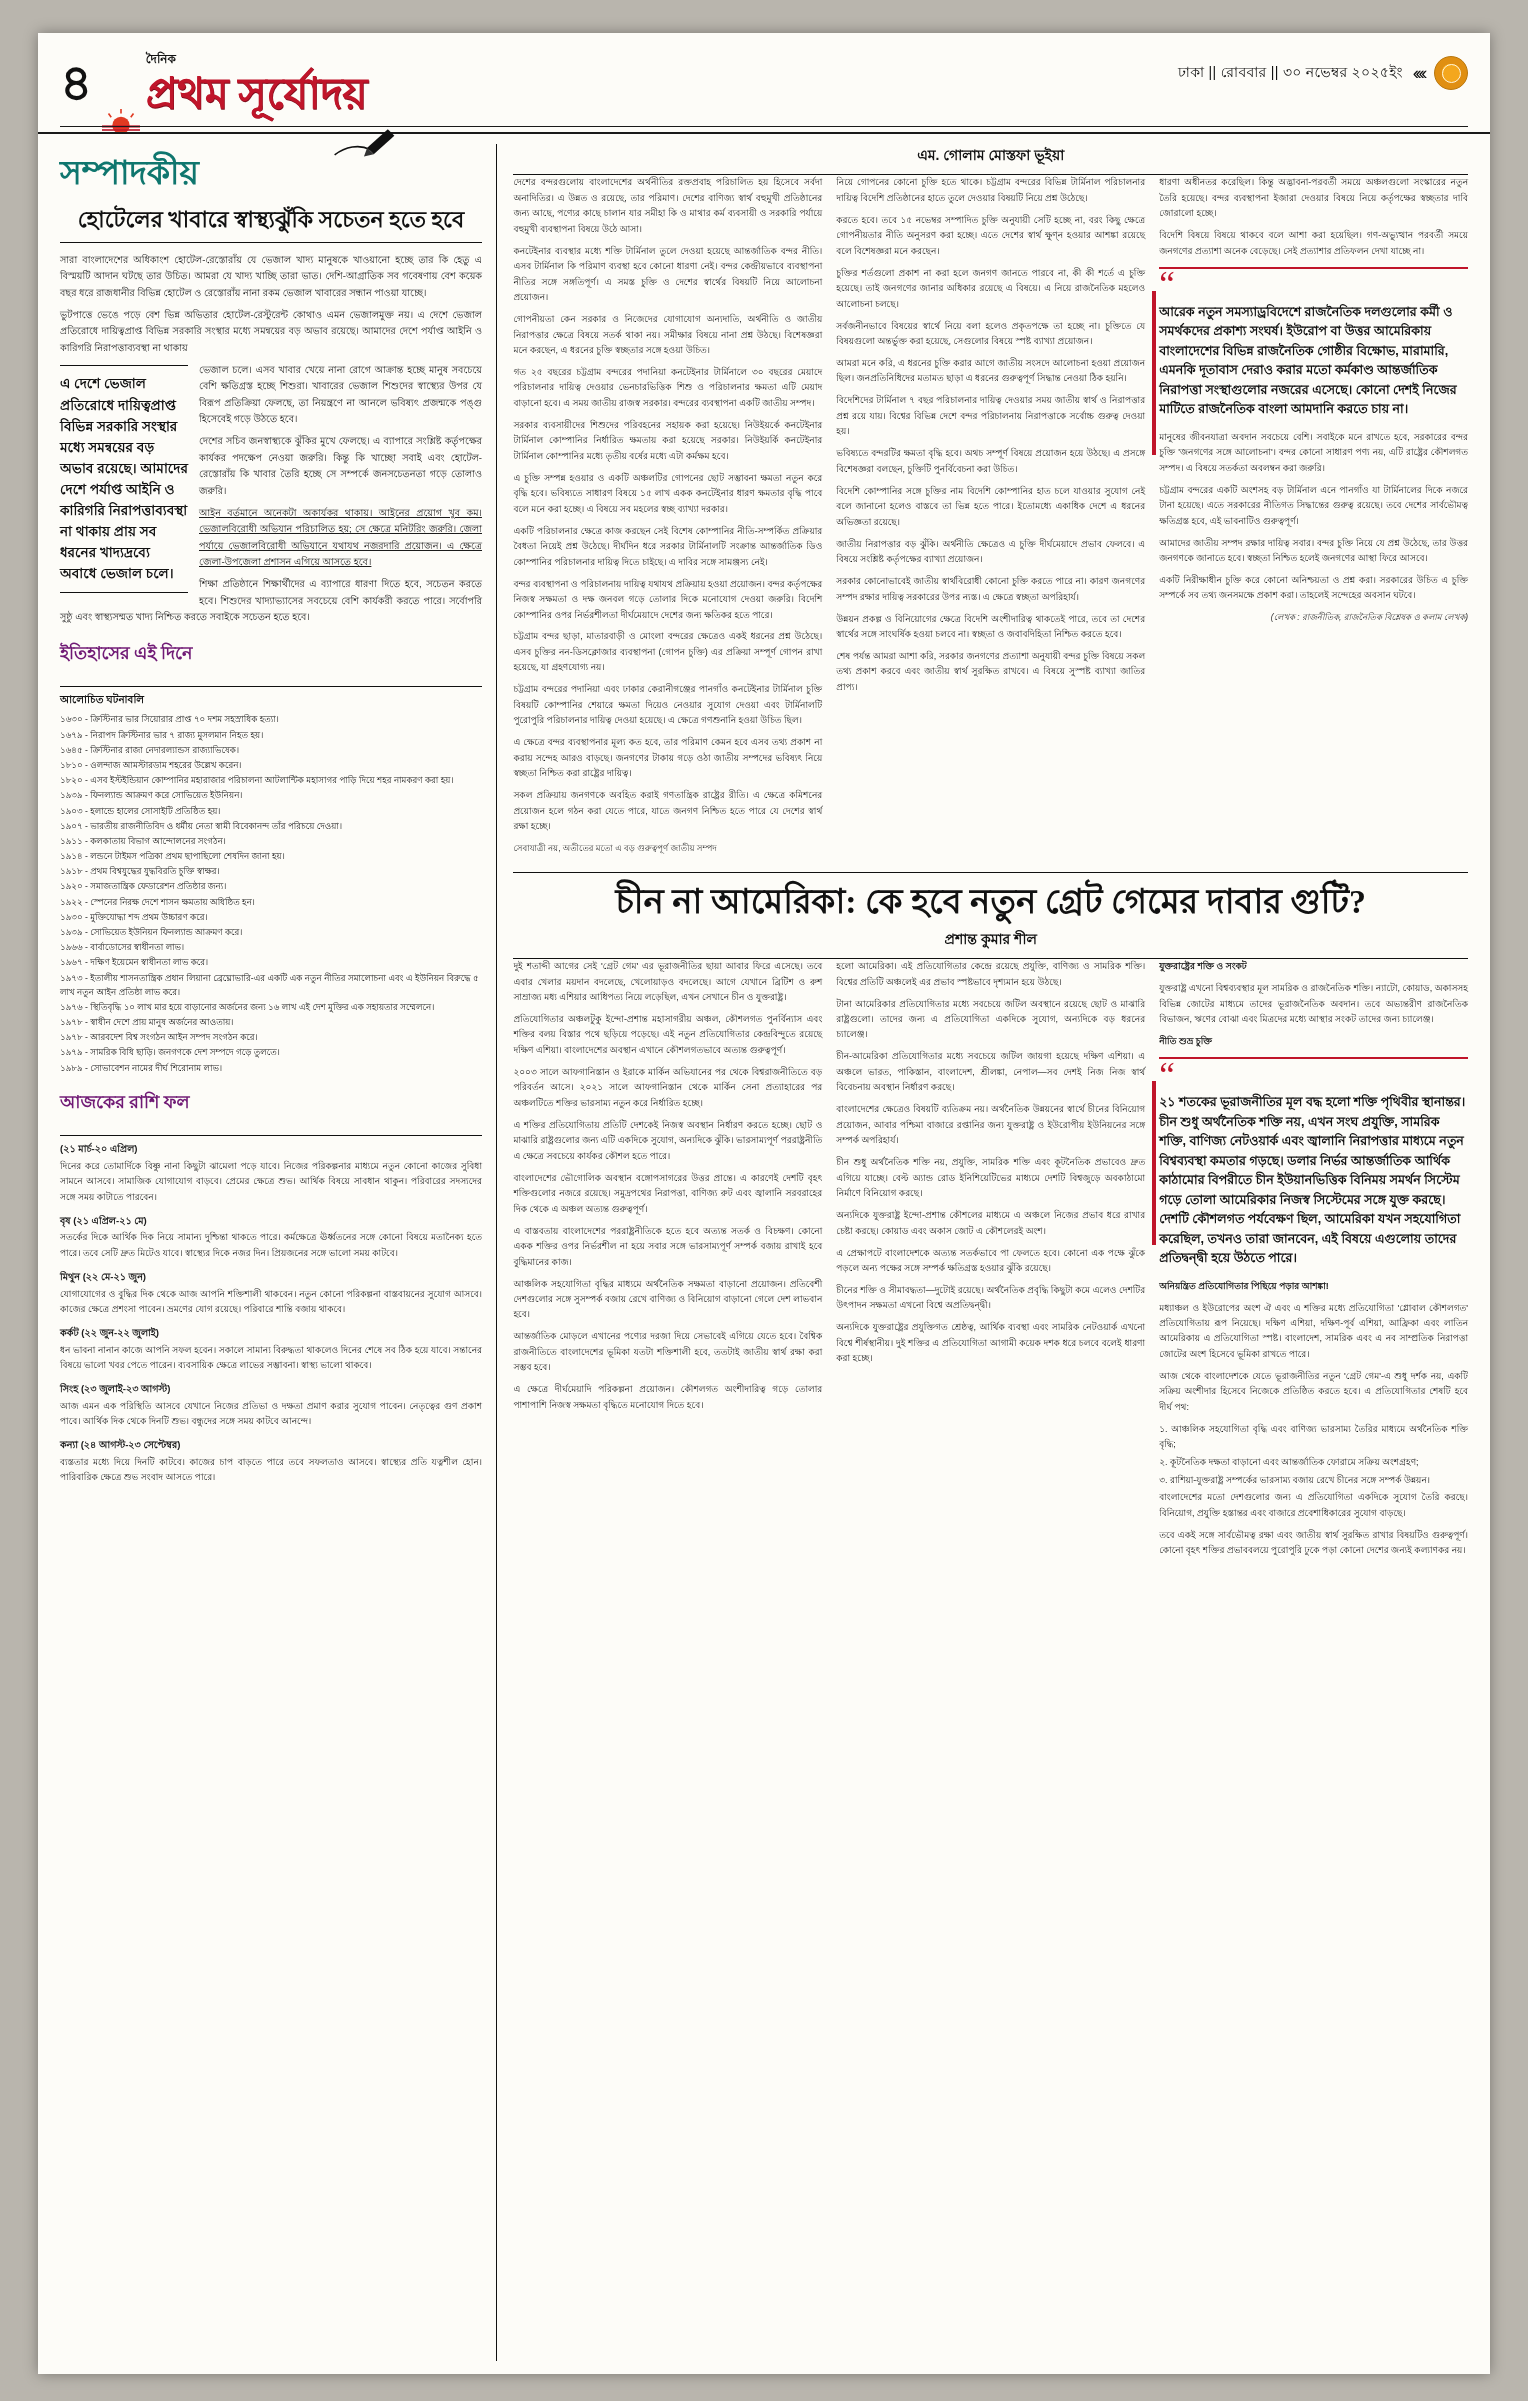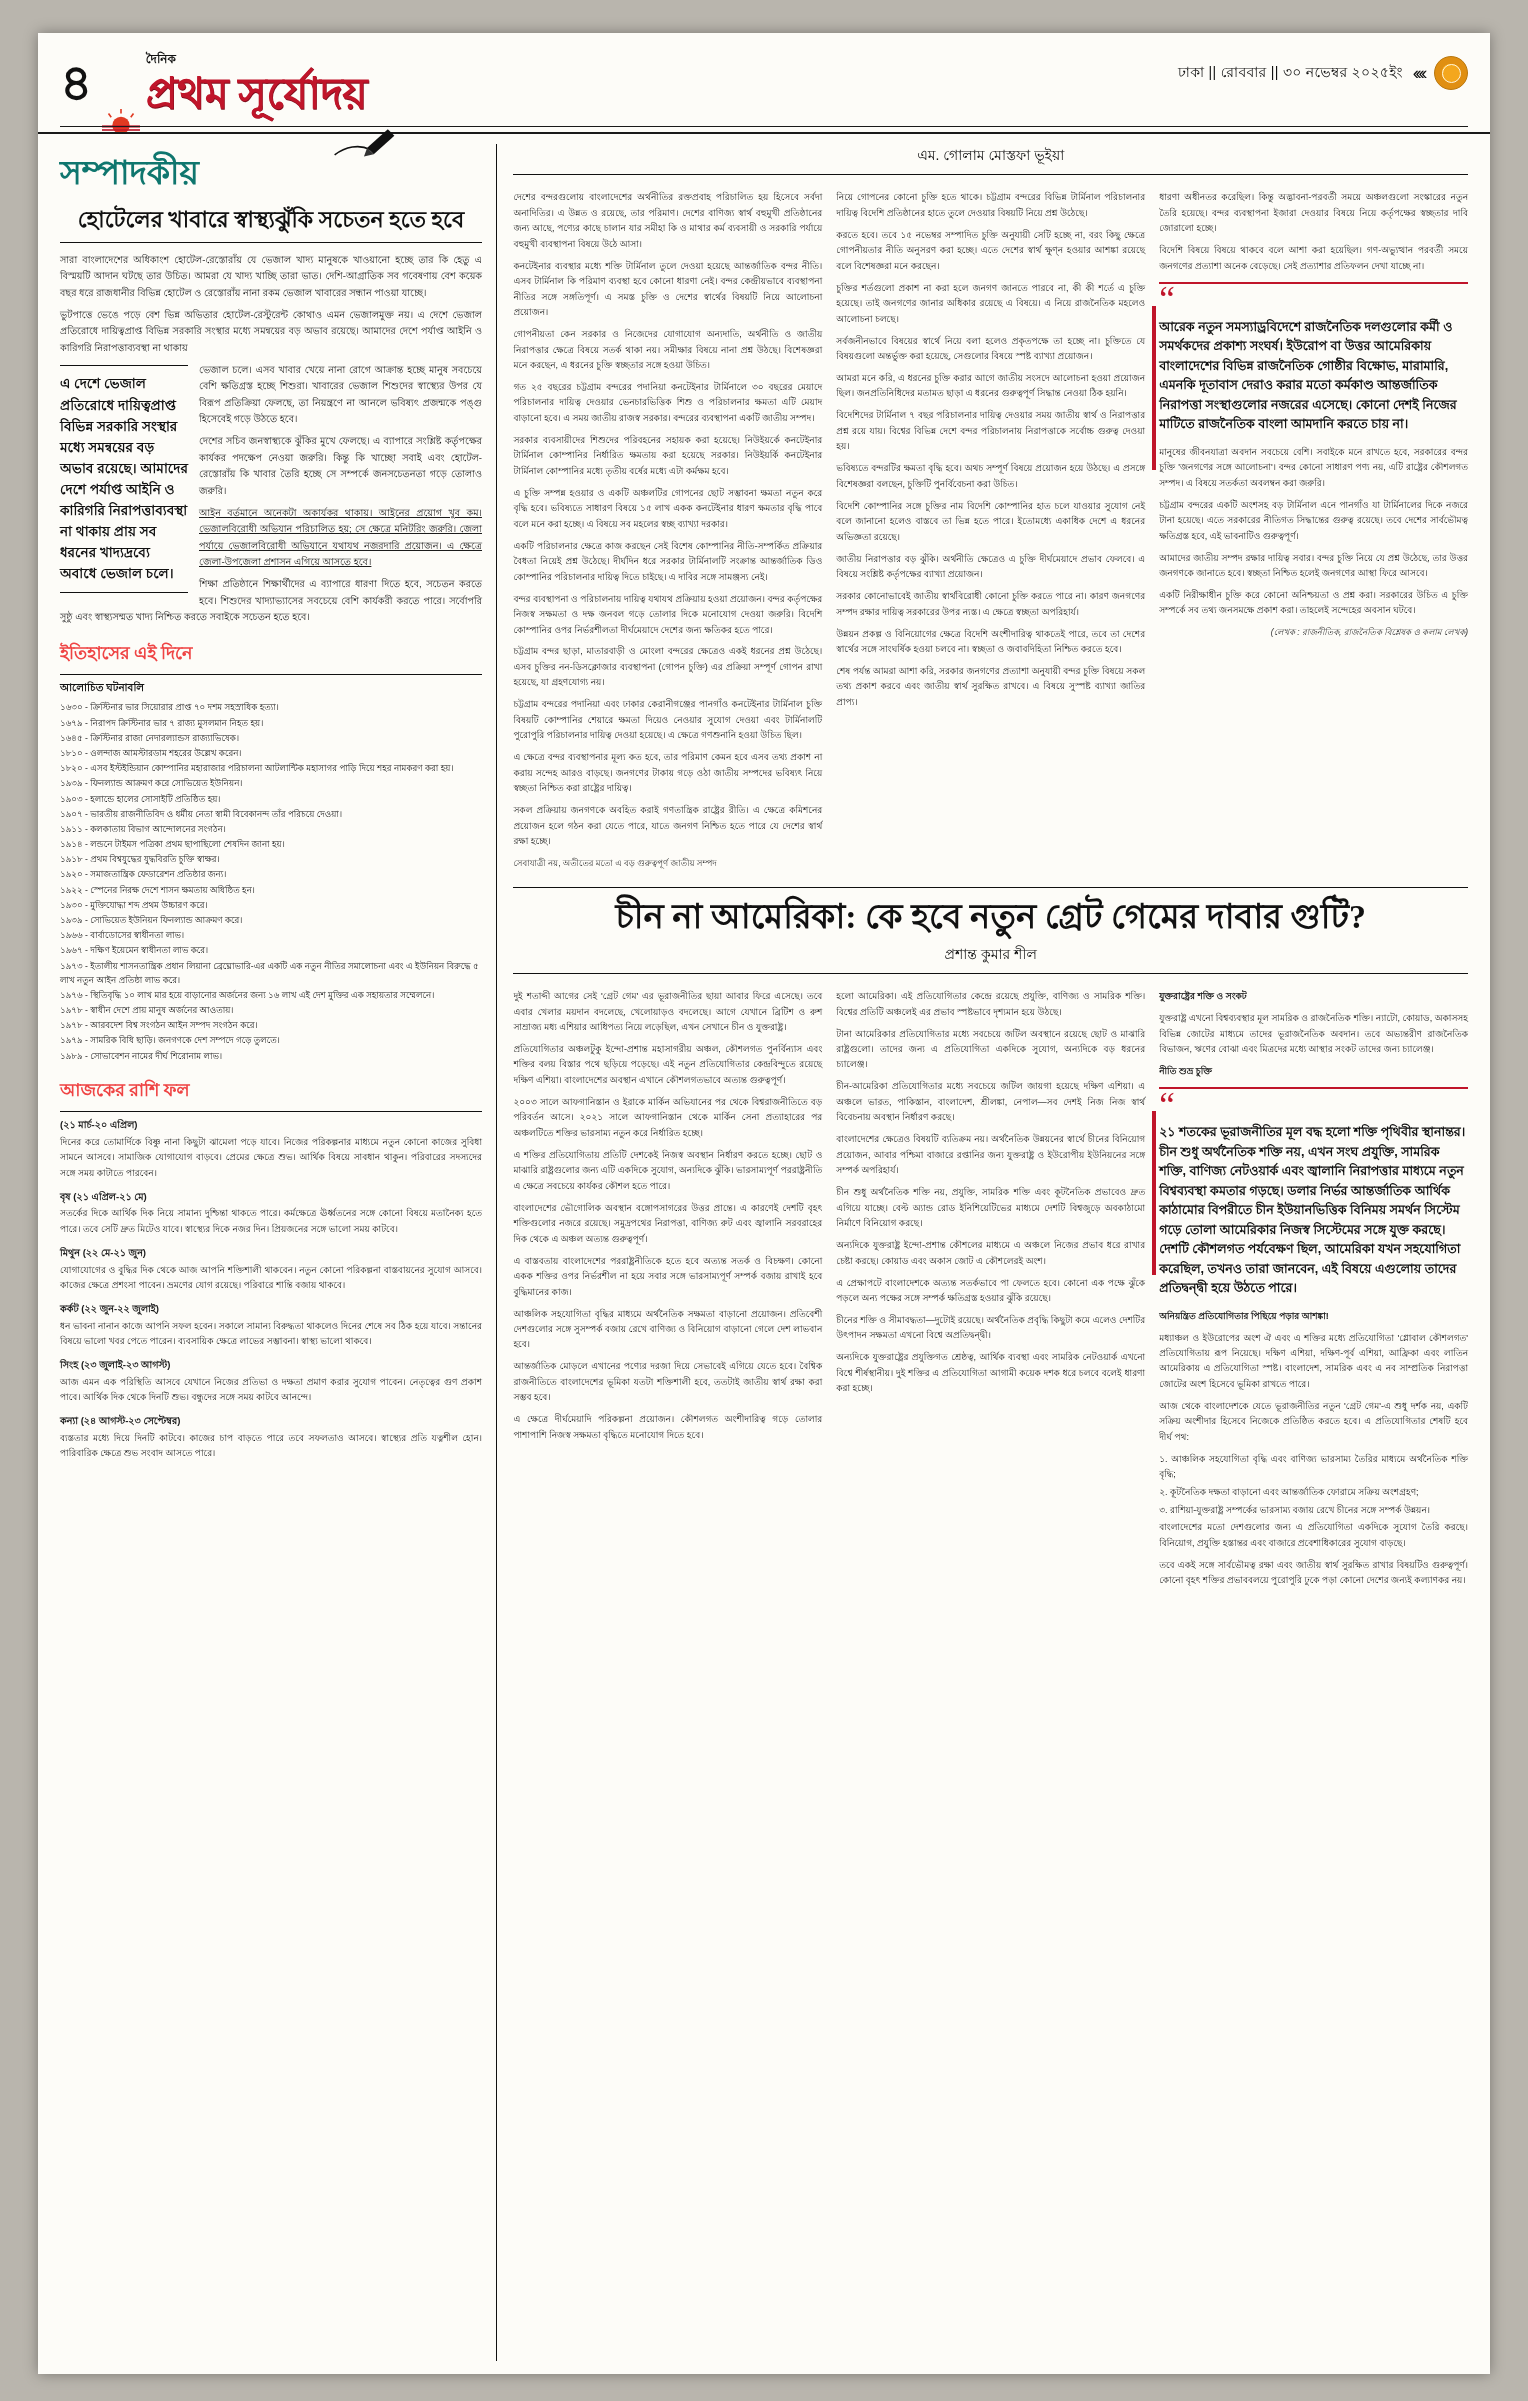--- a/index.html
+++ b/index.html
@@ -114,23 +114,23 @@
     color:#111;
     border-top:1.1px solid #111;
     border-bottom:1.1px solid #111;
     padding: 7.6px 0;
     text-align:left;
   }
   .sec-head{
     font-family:"Liberation Serif", serif;
     font-weight:bold;
     font-size: 17.5px;
-    color:#ef4444;
+    color:#701a75;
     border-bottom: 1.6px solid #111;
-    padding-bottom:5px;
+    padding-bottom:17px;
     margin: 14px 0 5.5px 0;
   }
   .sub-head{
     font-size: 10.4px; font-weight:bold; color:#111; margin: 4.4px 0 3.3px 0;
   }
   .tiny-list{ font-size: 8.7px; line-height:1.62; color:#1b1b1b; }
   .tiny-list div{ margin-bottom:1.1px; }
   .rashi-item{ font-size:9px; line-height:1.7; text-align:justify; margin-bottom:7.6px; color:#1b1b1b;}
   .rashi-item b{ display:block; font-size:9.6px; margin-bottom:1.6px;}
 
@@ -140,23 +140,23 @@
     font-weight:bold;
     text-align:center;
     color:#111;
     font-size: 34px;
     line-height:1.22;
     margin: 1.1px 0 5.5px 0;
   }
   .byline{
     text-align:center;
     font-size: 14px;
-    font-weight:normal;
+    font-weight:bold;
     color:#111;
-    margin-bottom: 15px;
+    margin-bottom: 0;
     padding-bottom:6.5px;
     border-bottom:1.1px solid #111;
   }
   .art-cols{
     display:flex; gap: 14px;
   }
   .art-col{ flex:1; font-size: 9px; line-height:1.72; text-align:justify; color:#1b1b1b; }
   .art-col p{ margin:0 0 6.5px 0; }
   .quote-card{
     border-top:2.2px solid #c0152a;

